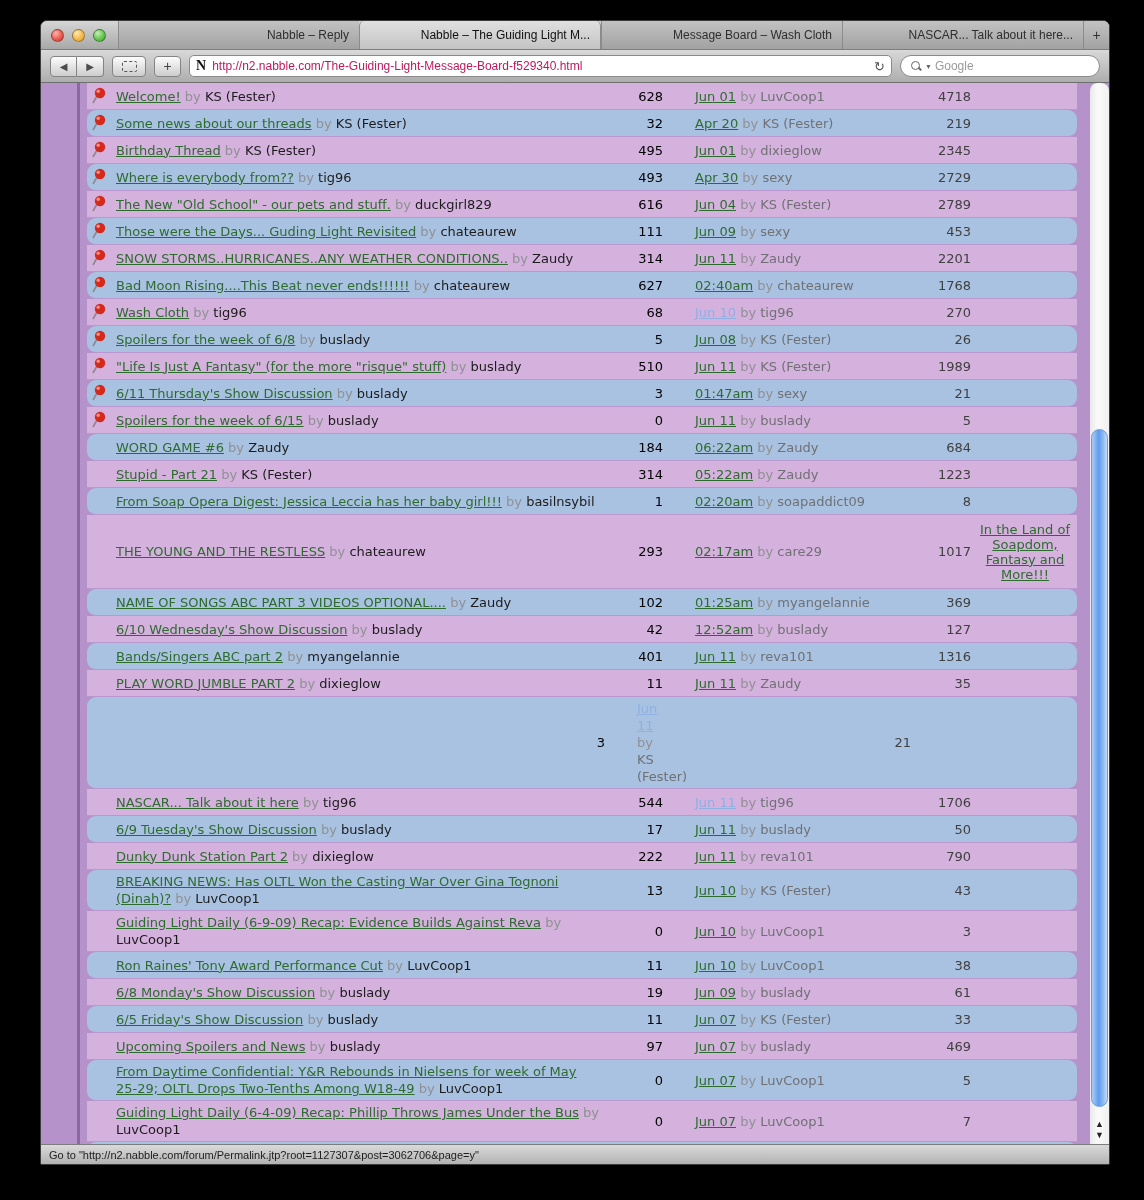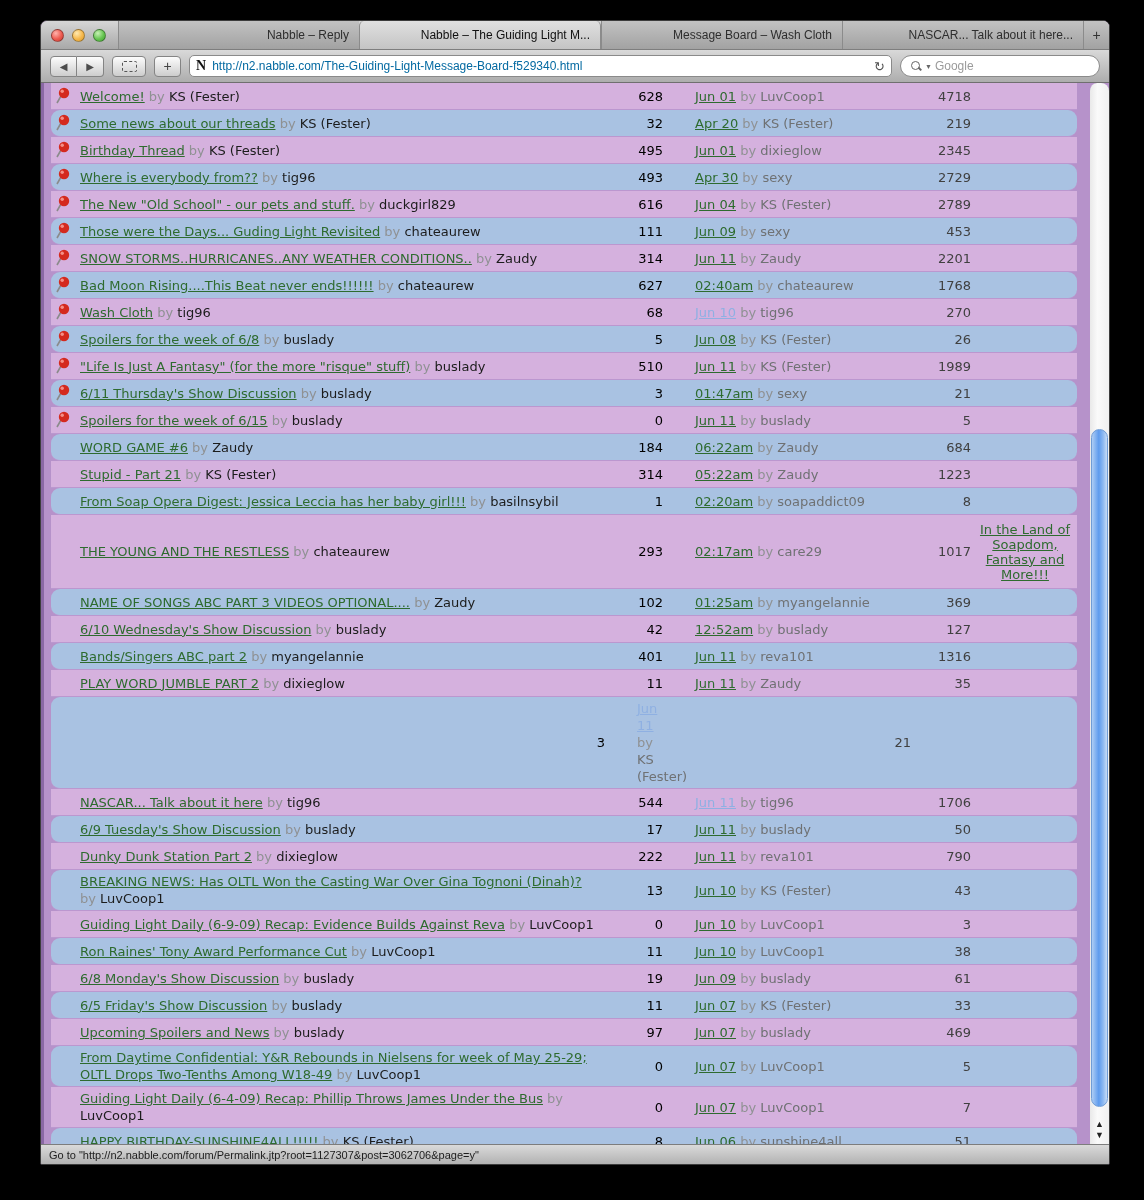--- a/index.html
+++ b/index.html
@@ -36,37 +36,37 @@
   .navbtn.fwd  { border-radius:0 4px 4px 0; border-left:none; }
   .toolbtn { height:21px; border:1px solid #848484; border-radius:4px;
              background:linear-gradient(#fcfcfc,#cdcdcd); display:flex; align-items:center;
              justify-content:center; color:#444; }
   .toolbtn.grid { width:34px; }
   .gridicon { width:15px; height:11px; border:1px dashed #555; border-radius:2px; }
   .toolbtn.add { width:27px; font-size:14px; }
   .urlfield { flex:1; height:22px; background:#fff; border:1px solid #8a8a8a; border-radius:5px;
               display:flex; align-items:center; padding:0 6px; gap:6px; }
   .favicon { font-family:"Liberation Serif", serif; font-weight:bold; font-size:14px; color:#111; }
-  .urlinput { flex:1; border:none; outline:none; font-size:12px; color:#0369a1;
+  .urlinput { flex:1; border:none; outline:none; font-size:12px; color:#be185d;
               font-family:"Liberation Sans", sans-serif; background:transparent; }
   .reload { font-size:13px; color:#555; }
   .searchfield { flex:0 0 200px; height:22px; background:#fff; border:1px solid #8a8a8a;
                  border-radius:11px; display:flex; align-items:center; padding:0 9px; gap:3px; }
   .mag { position:relative; width:12px; height:12px; }
   .mag::before { content:""; position:absolute; left:1px; top:1px; width:7px; height:7px;
                  border:1.5px solid #666; border-radius:50%; }
   .mag::after { content:""; position:absolute; left:8px; top:8px; width:4px; height:1.5px;
                 background:#666; transform:rotate(45deg); }
   .magcaret { font-size:7px; color:#666; }
   .searchinput { flex:1; border:none; outline:none; font-size:12px; color:#333; background:transparent;
                  font-family:"Liberation Sans", sans-serif; }
   .searchinput::placeholder { color:#9a9a9a; }
   
   .content { position:relative; flex:1; background:#b692ca; overflow:hidden;
-             box-shadow:inset 3px 0 0 #8a68a4; }
+             box-shadow:inset 3px 0 0 #8a68a4;margin-left:36px; }
   .topic-list { position:absolute; left:10px; right:32px; top:0; font-family:"DejaVu Sans", sans-serif; }
   .row { display:grid; grid-template-columns:1fr 58px 246px 60px 104px; align-items:center;
          border-bottom:1px solid #bb97cf; min-height:27px; font-size:13px; line-height:17px;
          padding:3px 0; }
   .row.purple { background:#d5b1de; }
   .row.blue   { background:#a9c2e2;border-radius:9px; }
   .row.tall   { min-height:74px; }
   .cell-title { position:relative; padding-left:29px; padding-right:8px; }
   .pin { position:absolute; left:3px; top:50%; margin-top:-9px; width:18px; height:18px; }
   .row:not(.pinned) .pin { display:none; }

